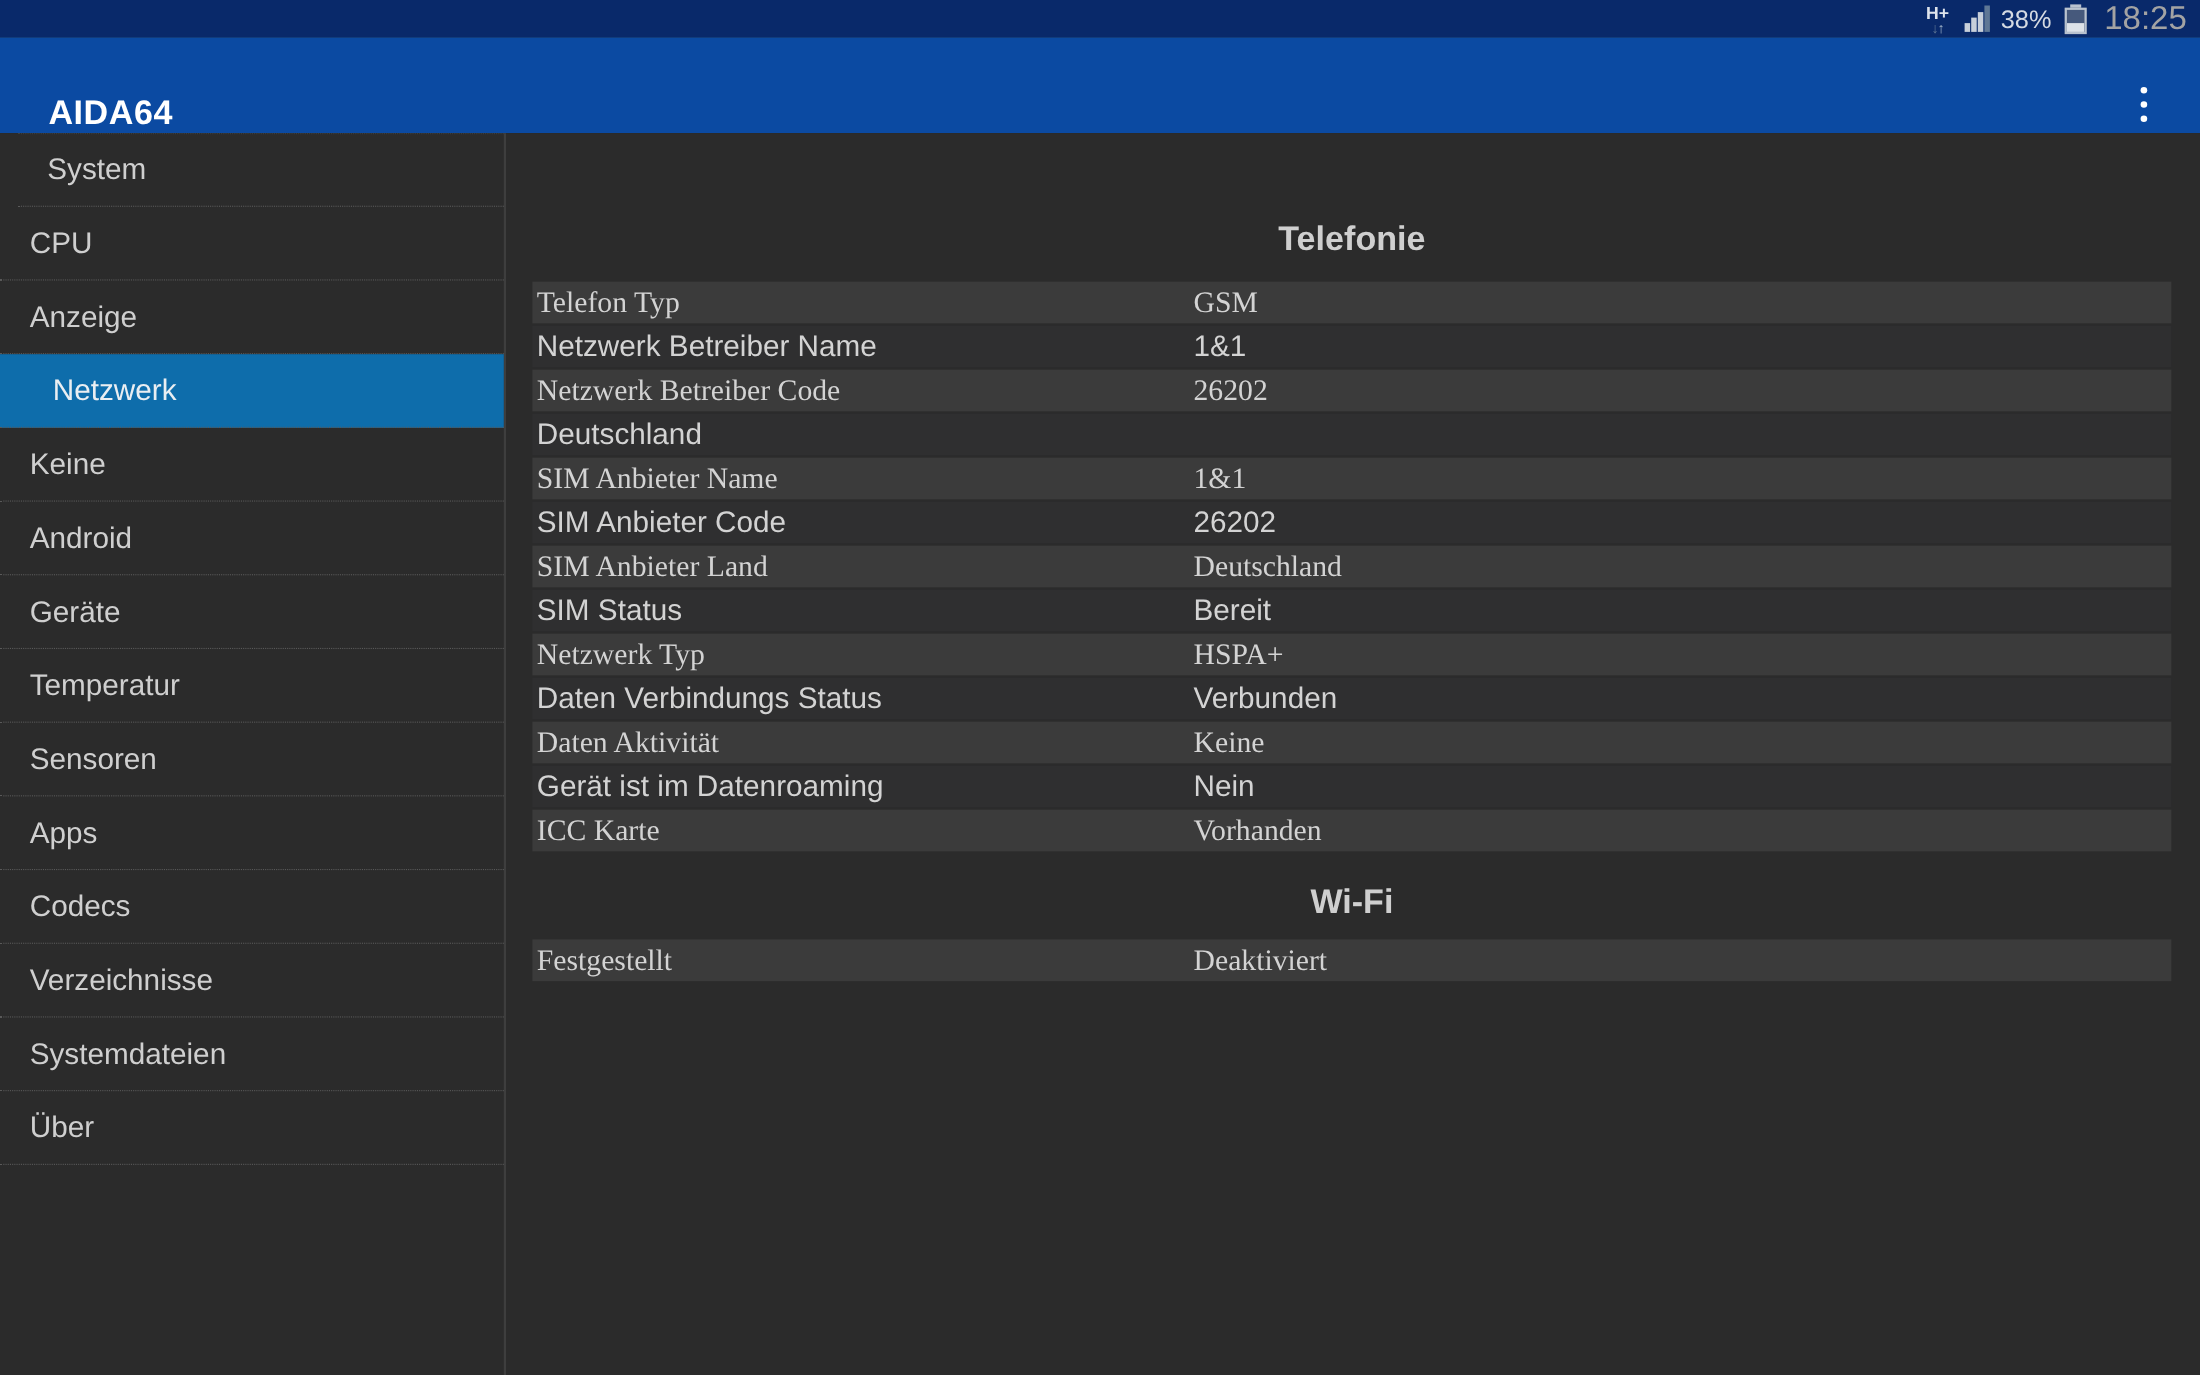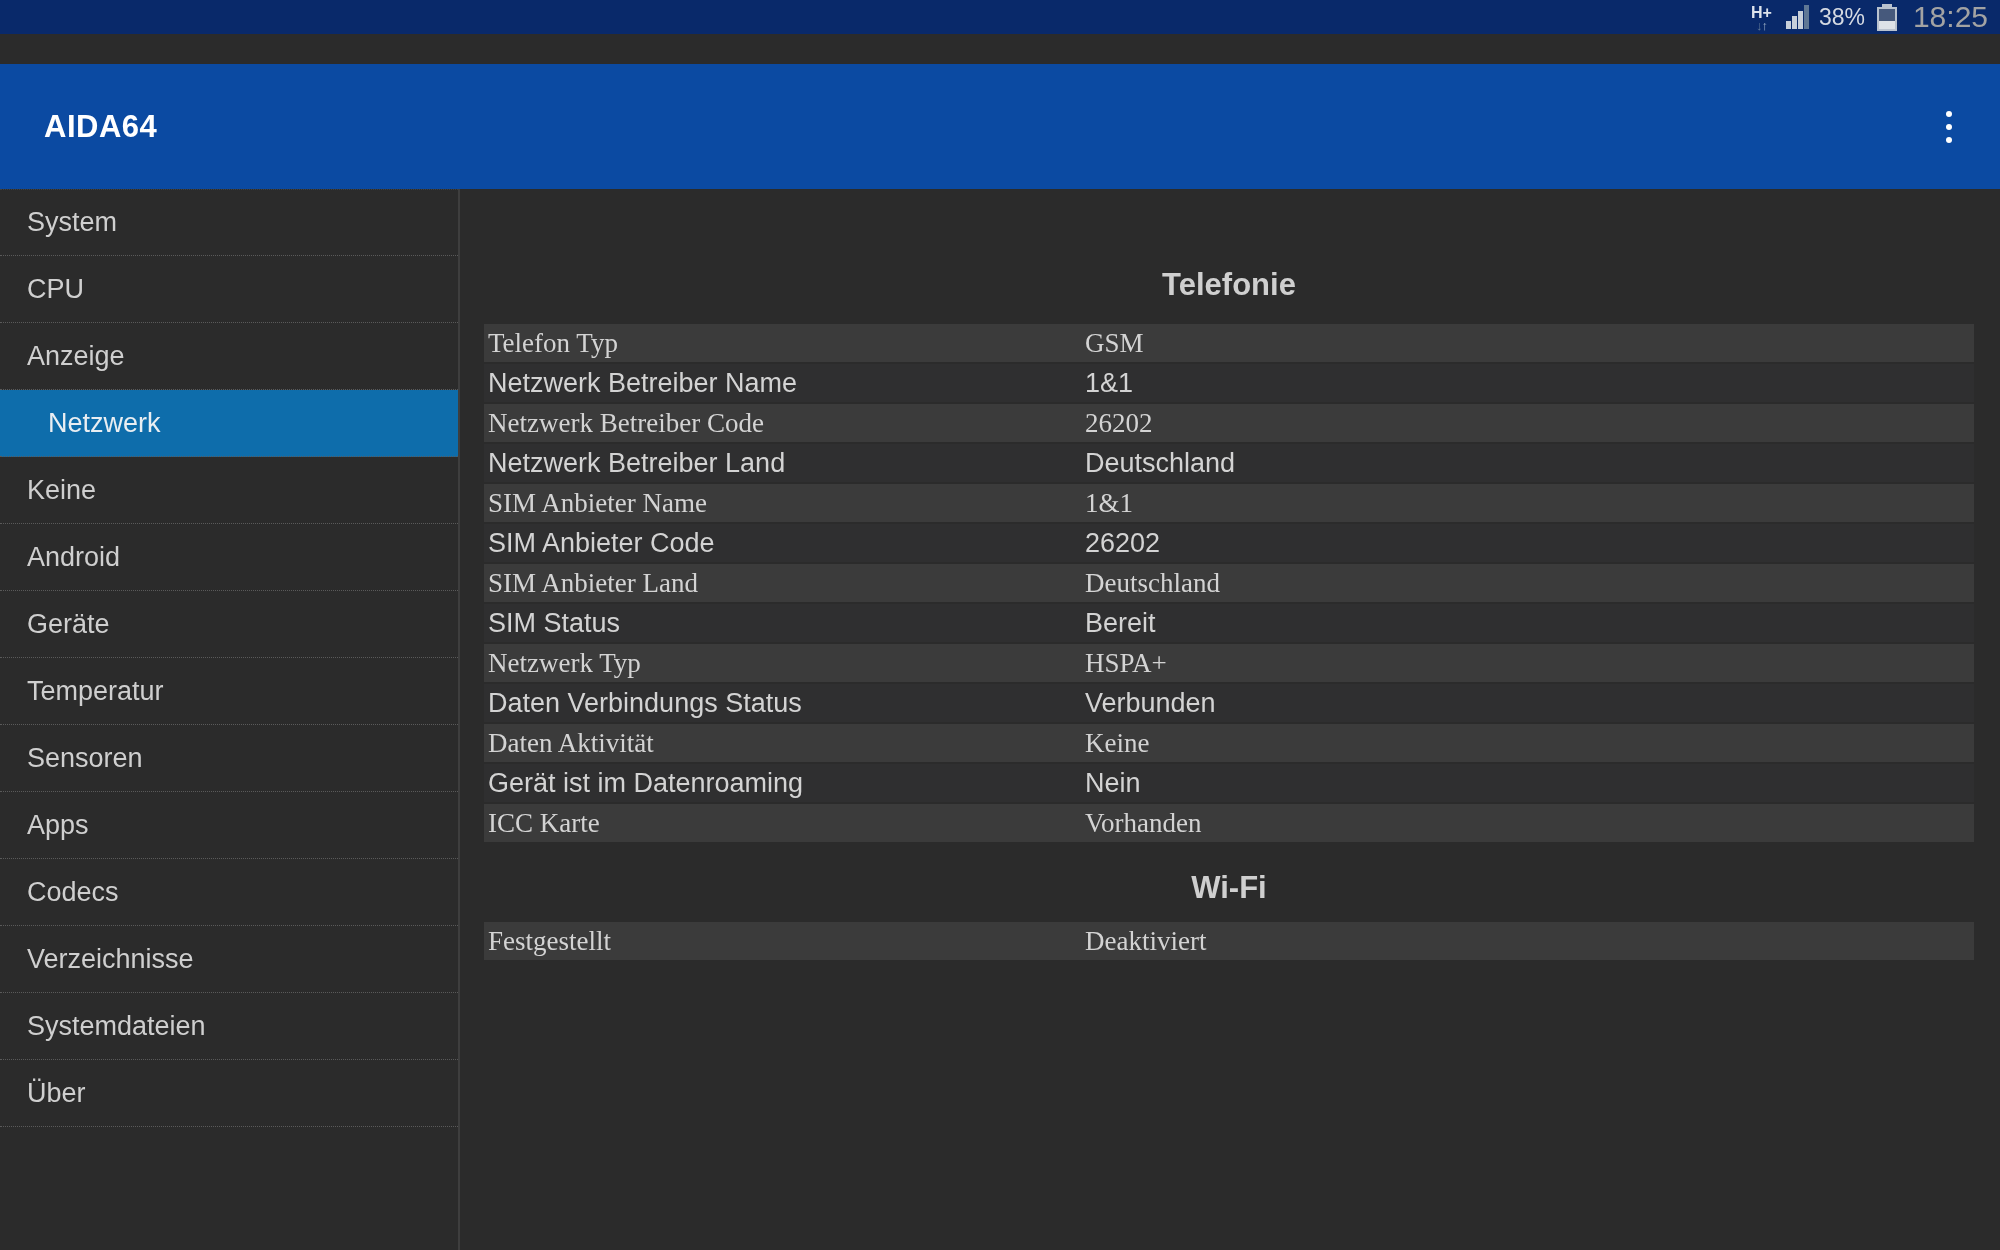--- a/index.html
+++ b/index.html
@@ -25,37 +25,37 @@
   .batt-pct { font-size:23px; color:#d5dae2; }
   .battery { position:relative; width:20px; height:27px; margin-left:2px; }
   .battery .nub { position:absolute; top:0; left:5px; width:10px; height:4px; background:#b9c2cf; }
   .battery .case { position:absolute; top:3px; left:0; width:20px; height:24px;
     border:2px solid #b9c2cf; background:#46597c; overflow:hidden; }
   .battery .fill { position:absolute; bottom:0; left:0; right:0; height:38%; background:#dde2e8; }
   .sb-time { font-size:30px; color:#a3a3a3; margin-left:6px; }
 
   
   .app-bar {
-    height:125px; background:#0b4aa2; display:flex; align-items:center; flex:0 0 auto;
-    padding:0 40px 0 44px; justify-content:space-between;margin-top:30px;
+    height:87px; background:#0b4aa2; display:flex; align-items:flex-end; flex:0 0 auto;
+    padding:0 40px 0 44px; justify-content:space-between;
   }
   .app-title { color:#ffffff; font-size:31px; font-weight:bold; letter-spacing:0.5px; }
   .overflow-btn { display:flex; flex-direction:column; gap:7px; padding:10px 8px; cursor:pointer; }
   .overflow-btn i { width:6px; height:6px; border-radius:50%; background:#ffffff; display:block; }
 
   
   .body { flex:1 1 auto; display:flex; min-height:0; }
 
   
   .sidebar { width:460px; flex:0 0 460px; background:#2b2b2b; border-right:2px solid #3e3e3e; }
   .side-item {
     height:67px; display:flex; align-items:center; padding-left:27px;
     border-bottom:1px dotted #5a5a5a; color:#cfcfcf; font-size:27px; cursor:pointer;
   }
-  .side-item:first-child { border-top:1px dotted #404040; }
+  .side-item:first-child { border-top:1px dotted #404040;margin-left:16px; }
   .side-item.selected { background:#0e6dab; color:#e9eef2;padding-left:48px; }
 
   
   .content { flex:1 1 auto; background:#2b2b2b; padding:0 26px 0 24px; overflow:hidden; }
   .section-header { text-align:center; color:#cfcfcf; font-weight:bold; font-size:31px; }
   .section-header.first { padding-top:40px; padding-bottom:21px;margin-top:38px; }
   .section-header.later { padding-top:26px; padding-bottom:16px; }
   .row { height:38px; margin-bottom:2px; display:flex; padding-left:4px; line-height:38px; }
   .row.odd  { background:#3b3b3b;font-family:Liberation Serif, serif; }
   .row.even { background:#2f2f30; }
@@ -155,21 +155,20 @@
   </div>
             <div class="row even">
     <div class="label">Netzwerk Betreiber Name</div>
     <div class="value">1&amp;1</div>
   </div>
             <div class="row odd">
     <div class="label">Netzwerk Betreiber Code</div>
     <div class="value">26202</div>
   </div>
             <div class="row even">
-    <div class="label">Netzwerk Betreiber Land</div>
     <div class="value">Deutschland</div>
   </div>
             <div class="row odd">
     <div class="label">SIM Anbieter Name</div>
     <div class="value">1&amp;1</div>
   </div>
             <div class="row even">
     <div class="label">SIM Anbieter Code</div>
     <div class="value">26202</div>
   </div>

